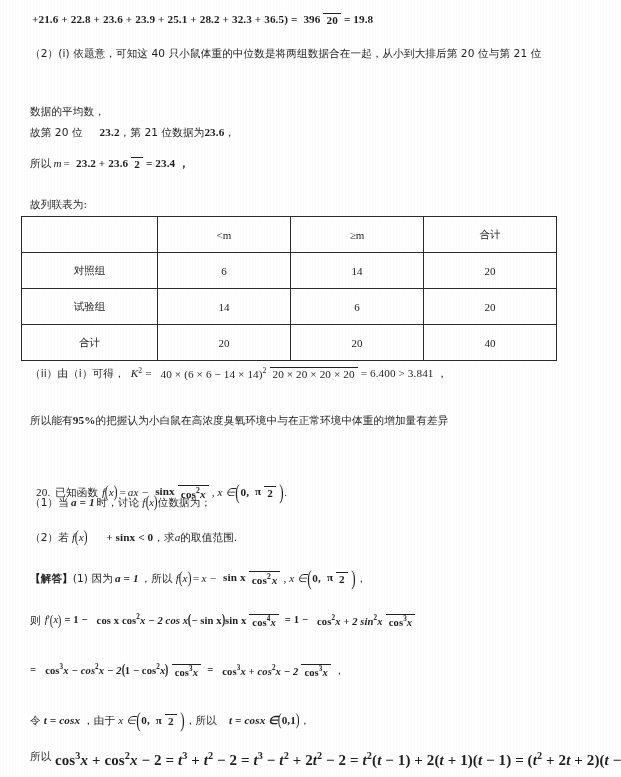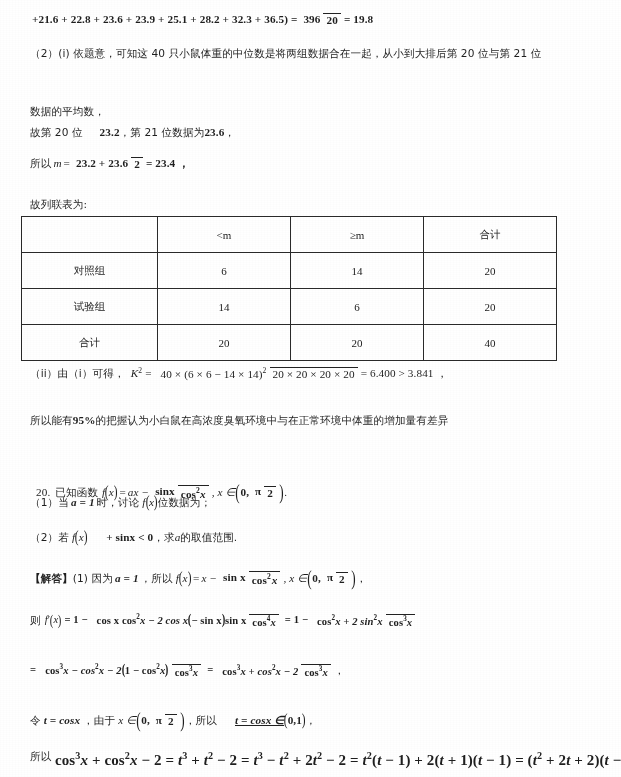--- a/index.html
+++ b/index.html
@@ -349,21 +349,21 @@
       <span class="cn">，由于</span>
       <span class="mathit" style="margin-left:3px;">x ∈</span>
       <span class="paren-big">(</span>
       <span class="bold num">0,</span>
       <span class="frac bold">
         <span class="nmr">π</span>
         <span class="den">2</span>
       </span>
       <span class="paren-big">)</span>
       <span class="cn">，所以</span>
-      <span class="bold mathit" style="margin-left:18px;text-decoration:underline;">t = cosx ∈</span>
+      <span class="bold mathit" style="margin-left:12px;">t = cosx ∈</span>
       <span class="paren-md">(</span>
         <span class="bold num">0,1</span>
         <span class="paren-md">)</span>
       <span class="cn">，</span>
     </span>
   </div>
 
   <div class="line" style="left:30px; top:750px; font-size:10.4px;">
     <span class="cn">所以</span>
   </div>

